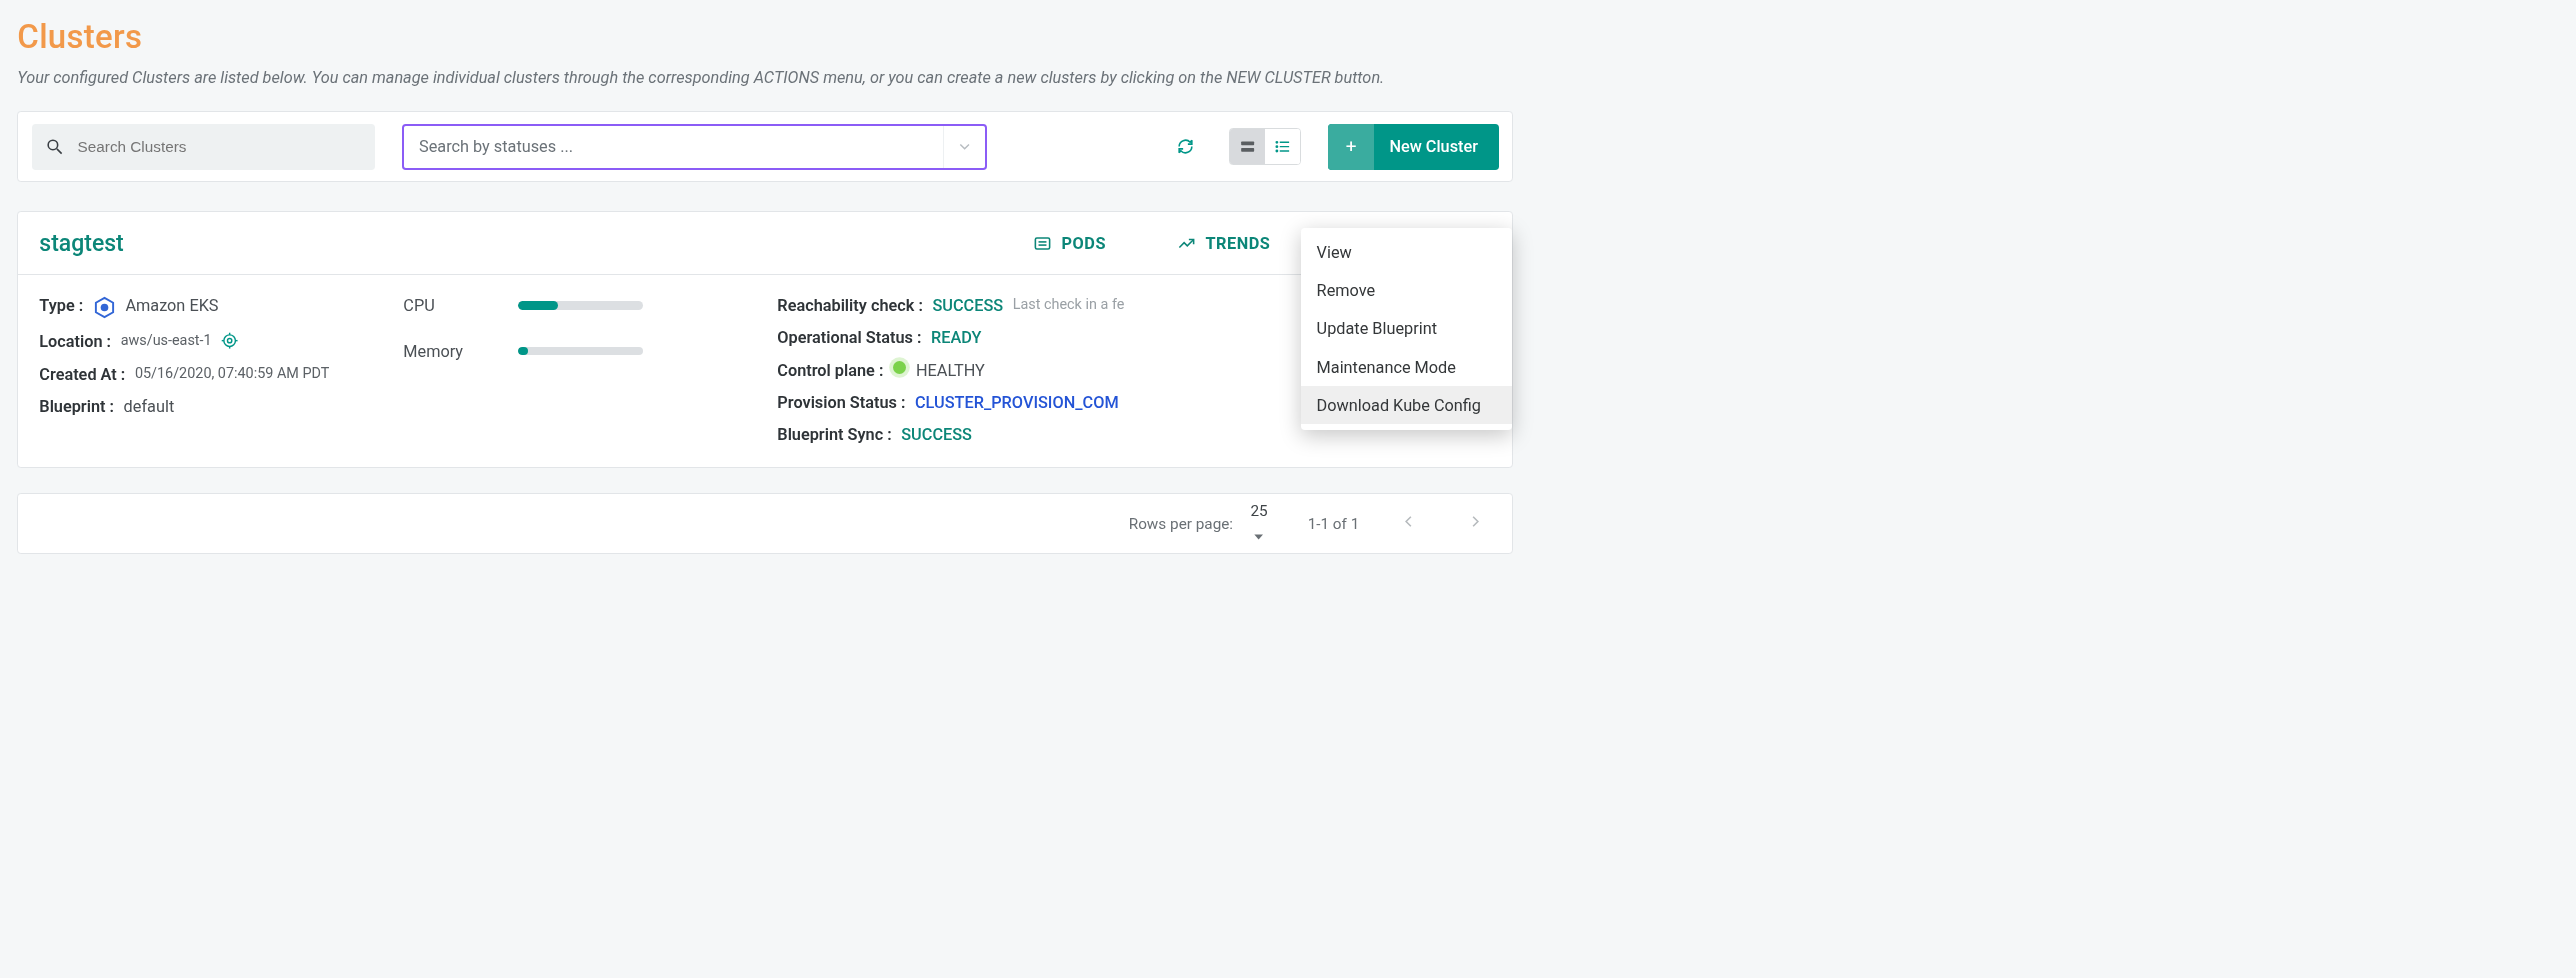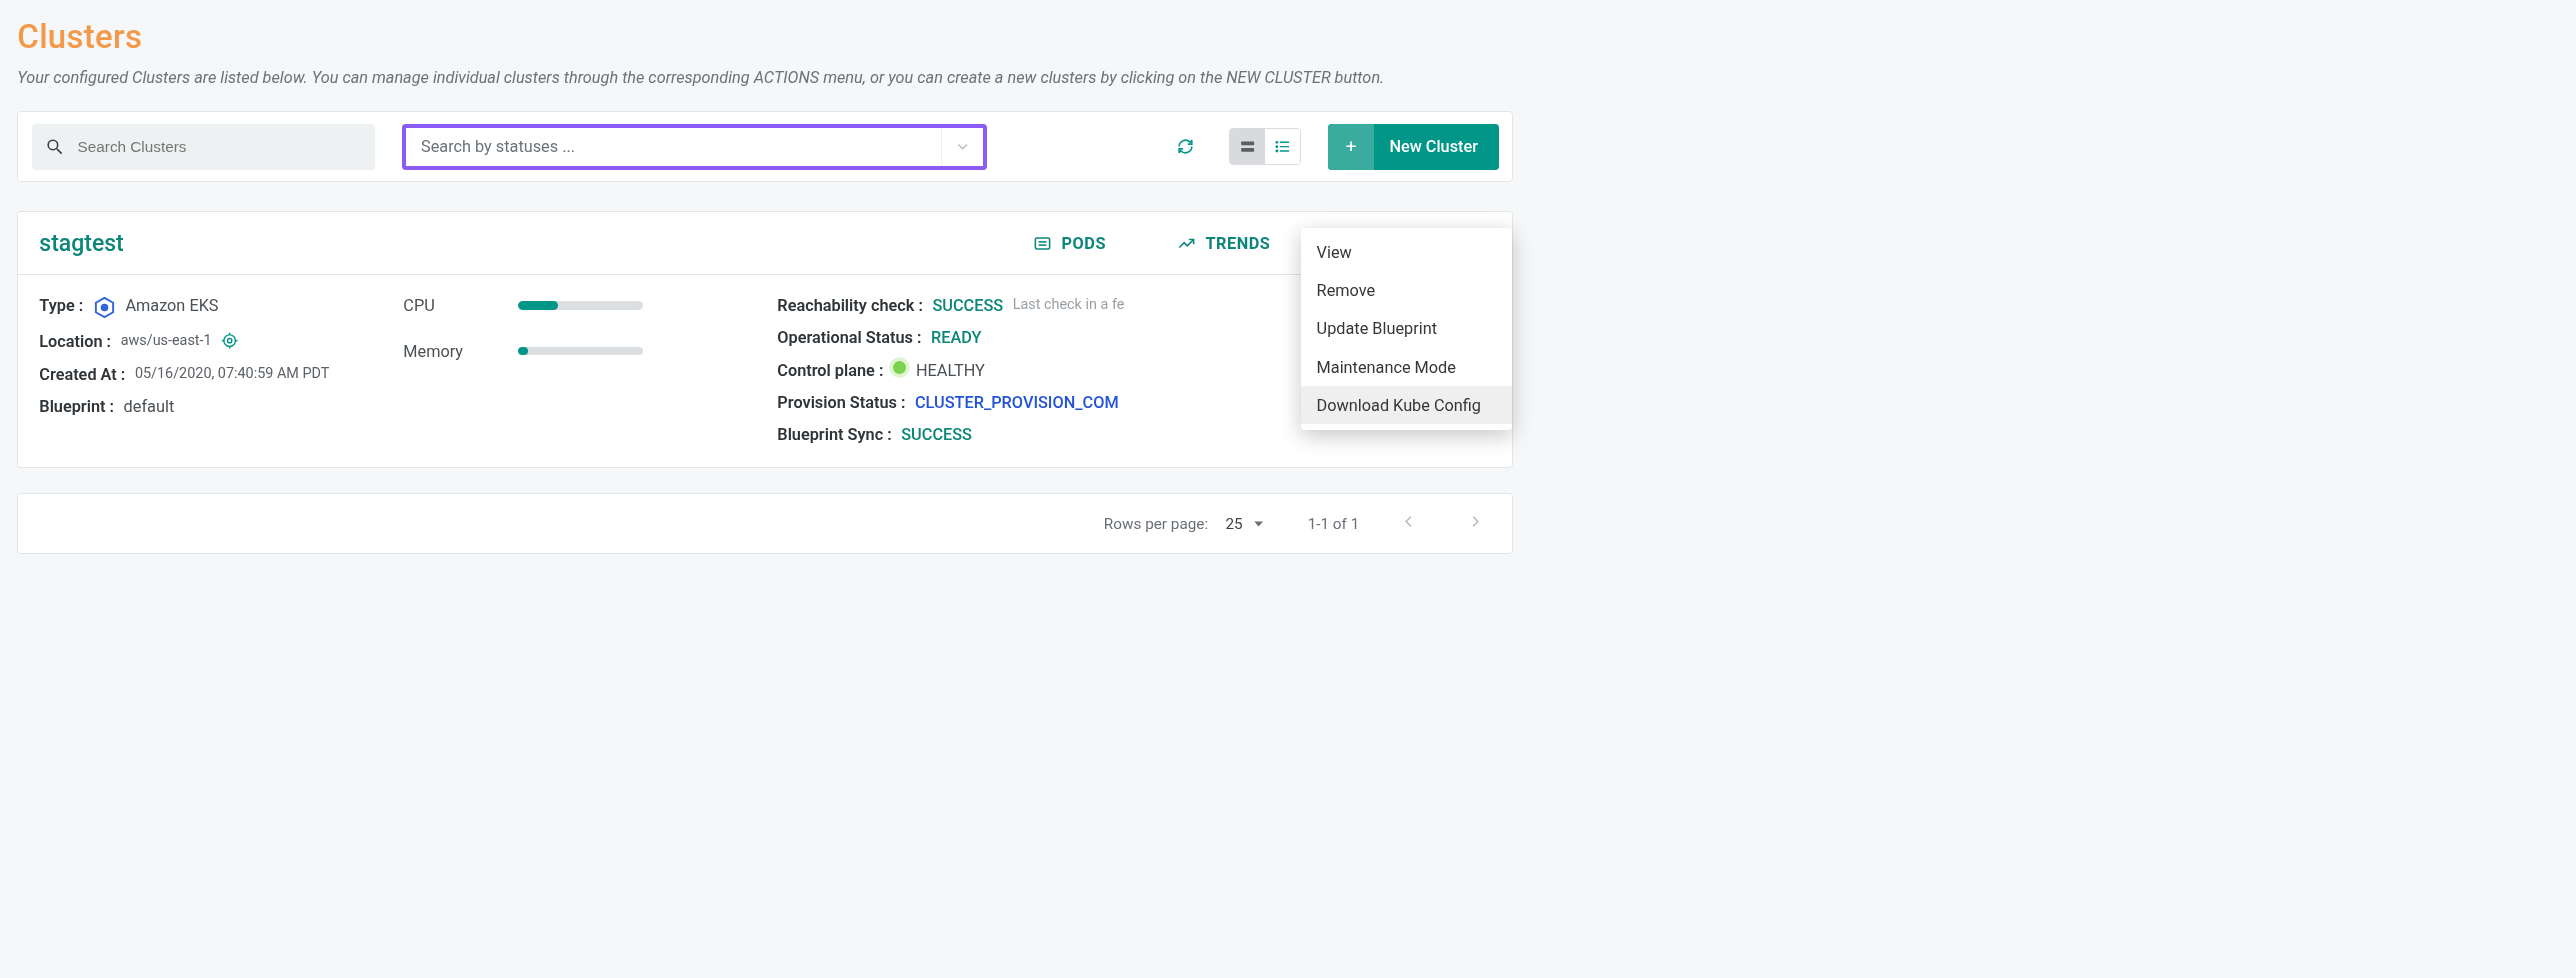--- a/index.html
+++ b/index.html
@@ -49,21 +49,21 @@
     border-radius:3.8px;
     width:343px; height:46px;
     padding:0 13.4px;
   }
   .search-box input {
     flex:1; border:none; background:transparent; outline:none;
     font-size:15.3px; color:var(--muted);
   }
   .status-select {
     position:relative;
-    border:4px solid #8b5cf6; border-radius:3.8px;
+    border:2px solid #8b5cf6; border-radius:3.8px;
     height:46px; width:585px;
     display:flex; align-items:center; padding:0 15.3px;
     color:var(--muted); font-size:16.3px;
     background:#fff;
   }
   .status-select .chev {
     position:absolute; right:0; top:0; bottom:0;
     width:42px; border-left:1px solid #edf0f2;
     display:flex; align-items:center; justify-content:center;
   }
@@ -165,21 +165,21 @@
   .pager{
     margin-top:25px; background:#fff;
     border:1px solid var(--gray-border);
     border-radius:3.8px;
     height:61px;
     display:flex; align-items:center; justify-content:flex-end;
     gap:40px; padding:0 27px;
     color:#6a7075; font-size:15.3px;
   }
   .pager .rpp{ display:flex; align-items:center; gap:17.3px; }
-  .pager .sel{ display:flex; align-items:center; gap:7.7px; color:#3e4347; }
+  .pager .sel{ display:flex; align-items:center; gap:7.7px; color:#3e4347;flex-direction:column; }
   .pager .nav{ display:flex; align-items:center; gap:48px; color:#b6babd; }
 
   
   svg.ic{ width:19px; height:19px; stroke:currentColor; fill:none; stroke-width:2; }
   svg.ic18{ width:17.3px; height:17.3px; stroke:currentColor; fill:none; stroke-width:2; }
 
   .hexlogo{
     width:23px; height:23px;
   }
 </style>

